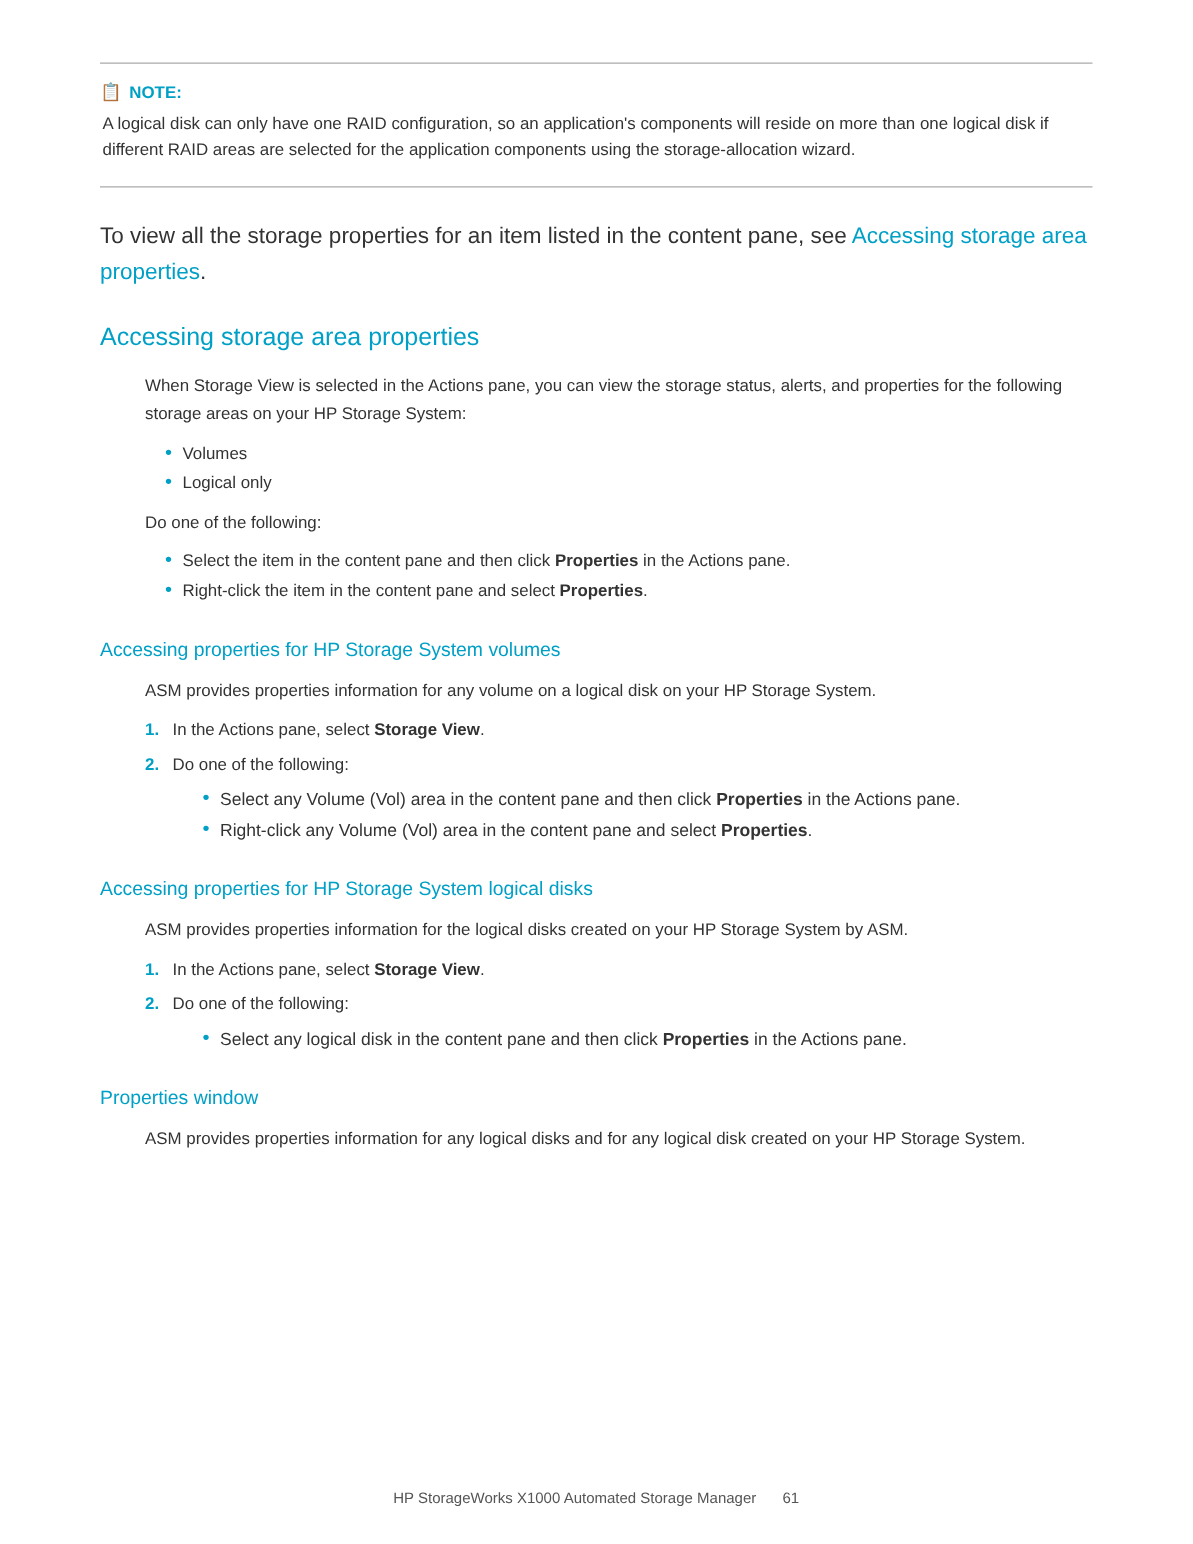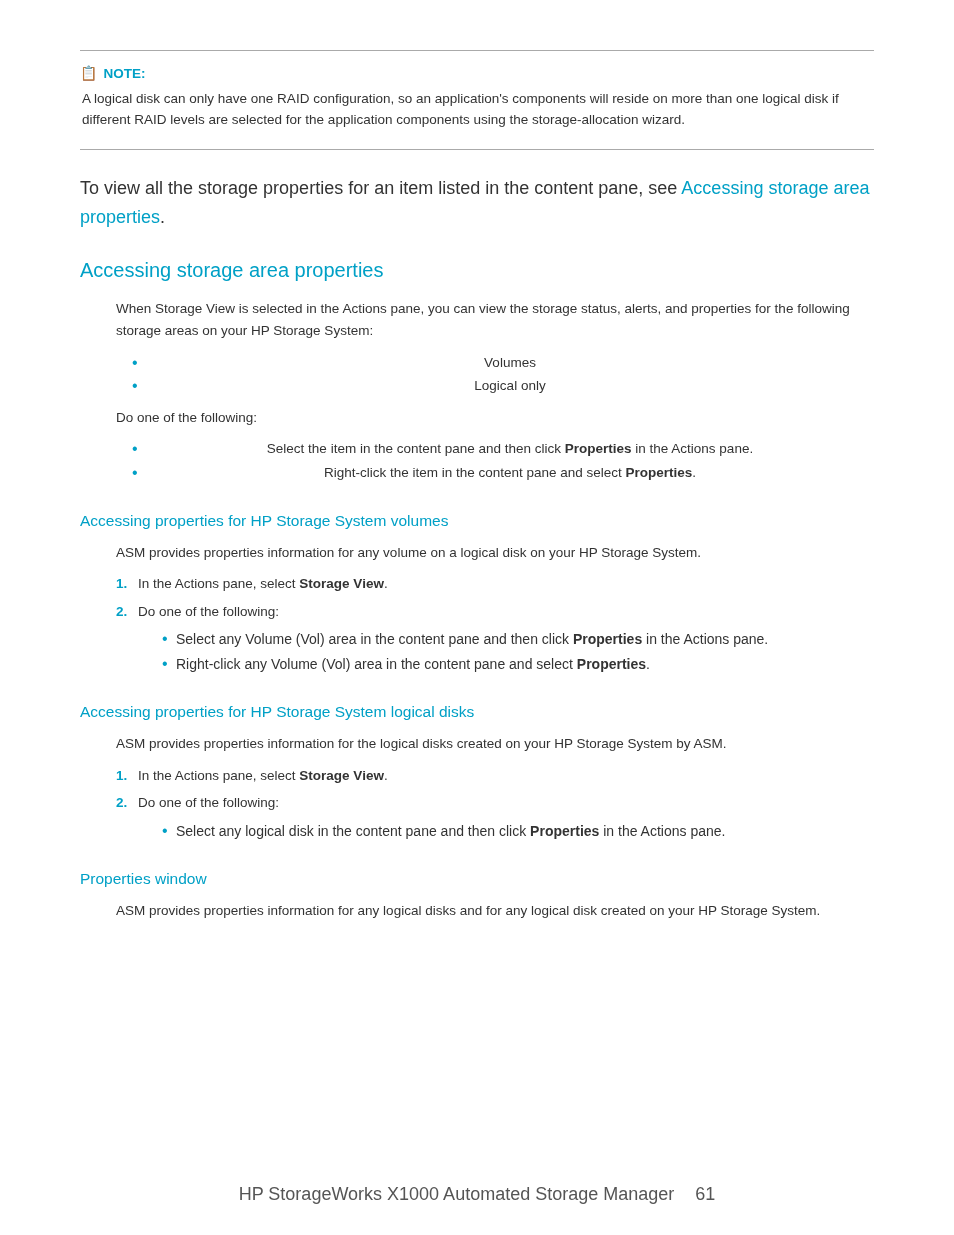--- a/index.html
+++ b/index.html
@@ -90,21 +90,20 @@
       line-height: 1.6;
       color: #333;
       margin-bottom: 10px;
       padding-left: 36px;
     }
 
     
     .bullet-list {
       padding-left: 52px;
       margin-bottom: 10px;
-      text-align: center;
     }
 
     .bullet-list li {
       font-size: 13.5px;
       line-height: 1.6;
       color: #333;
       list-style: none;
       position: relative;
       padding-left: 14px;
       margin-bottom: 2px;
@@ -177,21 +176,21 @@
 
     
     .footer {
       position: absolute;
       bottom: 30px;
       left: 0;
       width: 100%;
       display: flex;
       justify-content: center;
       align-items: center;
-      font-size: 18px;
+      font-size: 12px;
       color: #555;
       gap: 21px;
     }
 
     .footer-title {
       color: #555;
     }
 
     .footer-page {
       color: #555;
@@ -204,21 +203,21 @@
 </head>
 <body>
 
 <div class="page">
 
   <div class="note-box">
     <div class="note-label">
       <span class="note-icon">📋</span>
       <span class="label-text">NOTE:</span>
     </div>
-    <div class="note-body">A logical disk can only have one RAID configuration, so an application's components will reside on more than one logical disk if different RAID levels are selected for the application components using the storage-allocation wizard.</div>
+    <div class="note-body">A logical disk can only have one RAID configuration, so an application's components will reside on more than one logical disk if different RAID areas are selected for the application components using the storage-allocation wizard.</div>
   </div>
 
   <p class="intro-para">
     <span>To view all the storage properties for an item listed in the content pane, see </span><a class="link" href="#"><span>Accessing storage area properties</span></a><span>.</span>
   </p>
 
   <div class="section-block">
     <h2 class="section-heading-h2">Accessing storage area properties</h2>
     <p class="body-text">When Storage View is selected in the Actions pane, you can view the storage status, alerts, and properties for the following storage areas on your HP Storage System:</p>
     <ul class="bullet-list">

